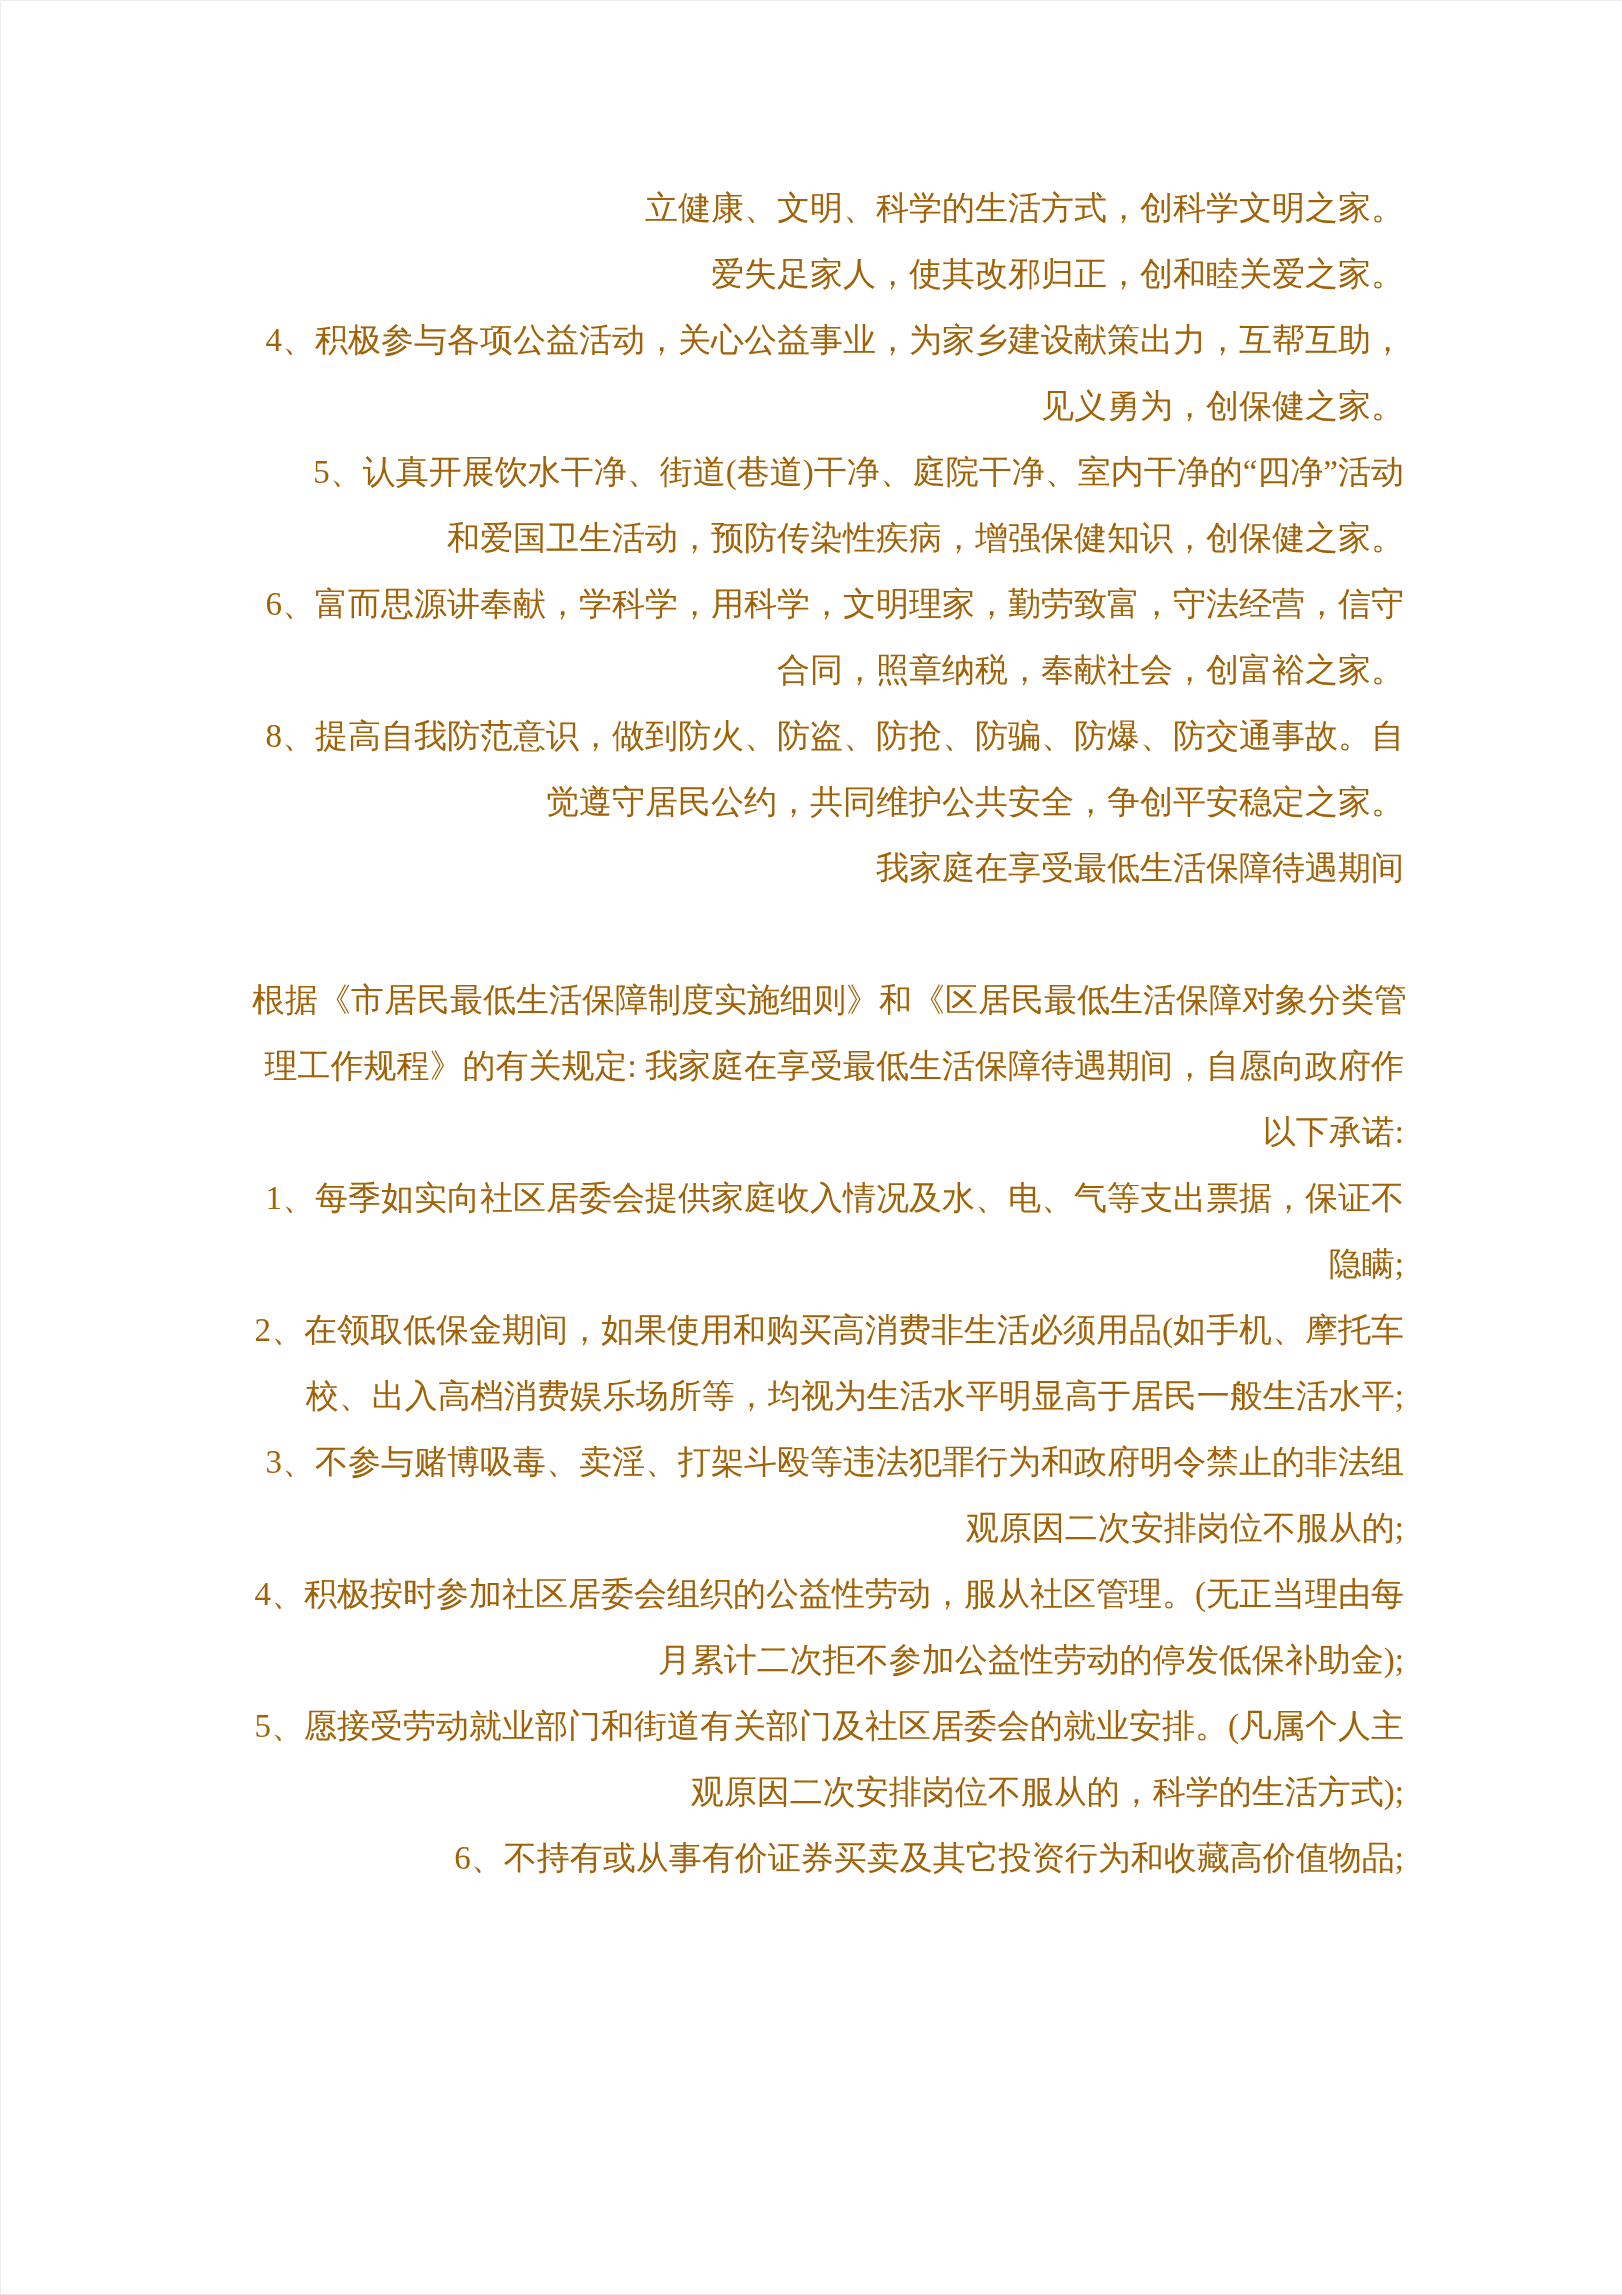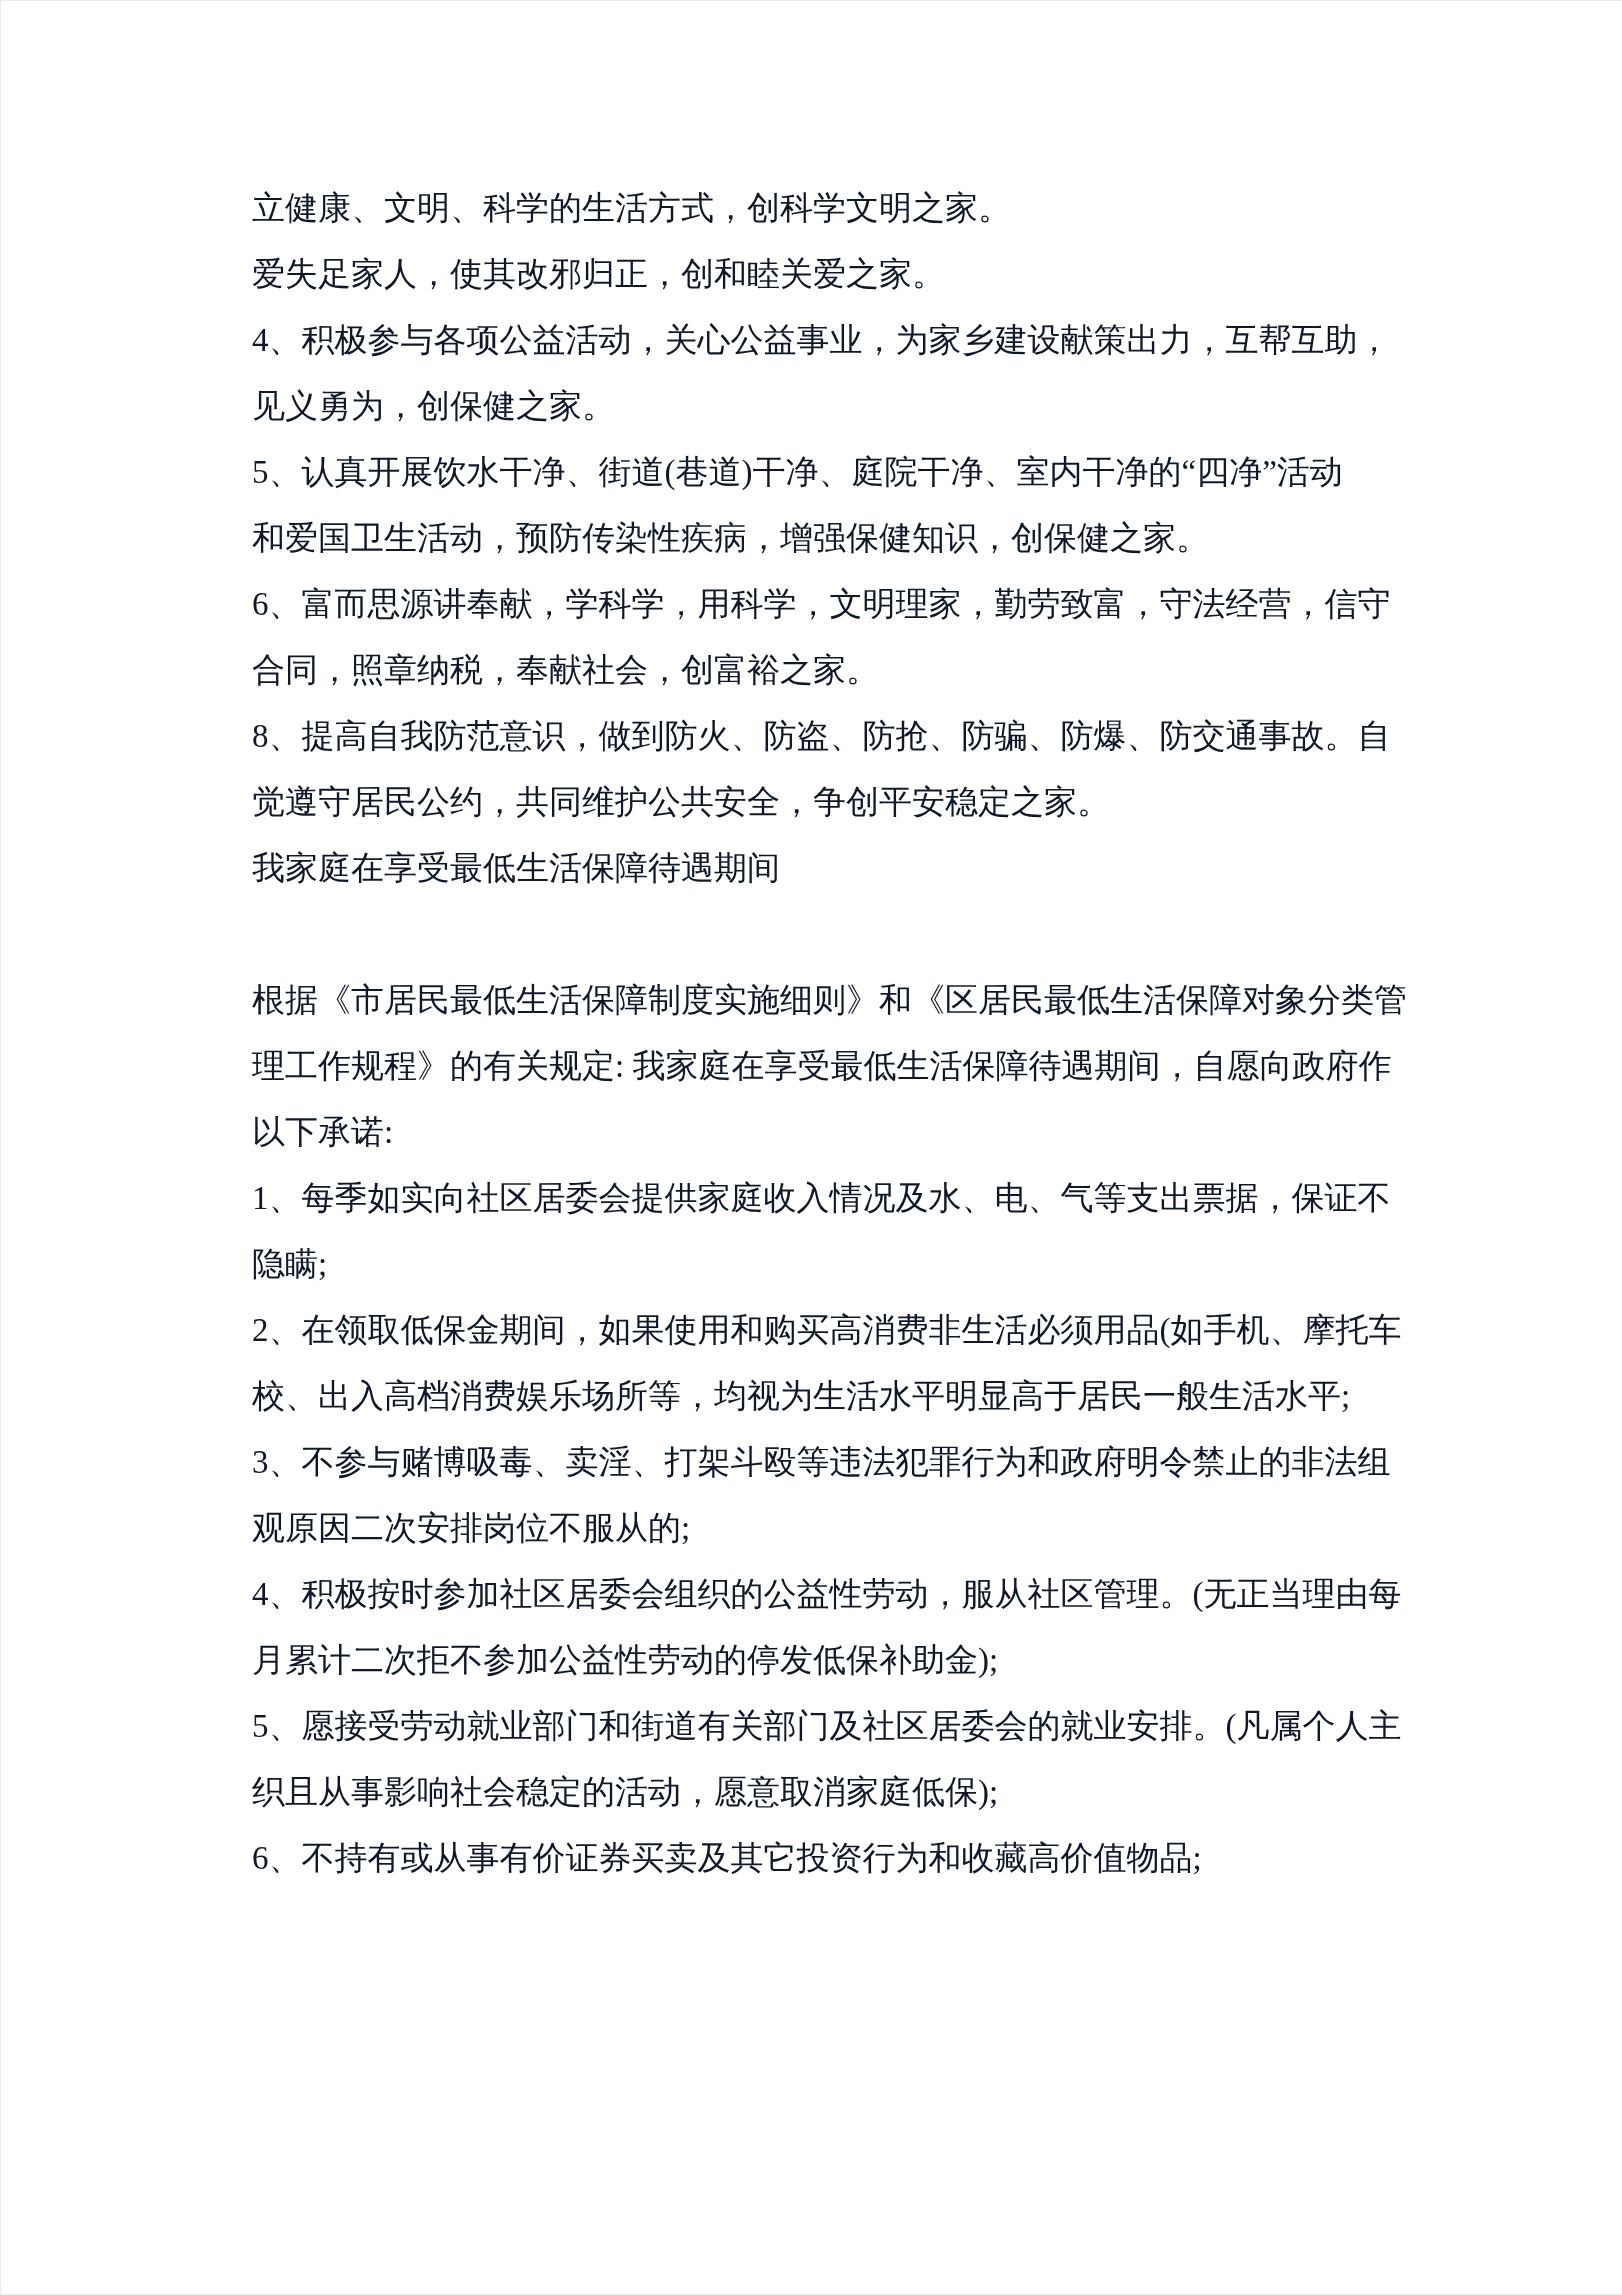--- a/index.html
+++ b/index.html
@@ -23,23 +23,23 @@
   .text-block {
     position: absolute;
     left: 251px;
     top: 174px;
     width: 1152px;
   }
   .line {
     height: 66px;
     line-height: 66px;
     font-size: 33px;
-    color: #0f172a;
+    color: #a16207;
     white-space: nowrap;
-    text-align: left;
+    text-align: right;
   }
 </style>
 </head>
 <body>
 
 <div class="page">
   <div class="text-block">
     <div class="line">立健康、文明、科学的生活方式，创科学文明之家。</div>
     <div class="line">爱失足家人，使其改邪归正，创和睦关爱之家。</div>
     <div class="line">4、积极参与各项公益活动，关心公益事业，为家乡建设献策出力，互帮互助，</div>
@@ -57,17 +57,17 @@
     <div class="line">以下承诺:</div>
     <div class="line">1、每季如实向社区居委会提供家庭收入情况及水、电、气等支出票据，保证不</div>
     <div class="line">隐瞒;</div>
     <div class="line">2、在领取低保金期间，如果使用和购买高消费非生活必须用品(如手机、摩托车</div>
     <div class="line">校、出入高档消费娱乐场所等，均视为生活水平明显高于居民一般生活水平;</div>
     <div class="line">3、不参与赌博吸毒、卖淫、打架斗殴等违法犯罪行为和政府明令禁止的非法组</div>
     <div class="line">观原因二次安排岗位不服从的;</div>
     <div class="line">4、积极按时参加社区居委会组织的公益性劳动，服从社区管理。(无正当理由每</div>
     <div class="line">月累计二次拒不参加公益性劳动的停发低保补助金);</div>
     <div class="line">5、愿接受劳动就业部门和街道有关部门及社区居委会的就业安排。(凡属个人主</div>
-    <div class="line">织且从事影响社会稳定的活动，愿意取消家庭低保);</div>
+    <div class="line">观原因二次安排岗位不服从的，科学的生活方式);</div>
     <div class="line">6、不持有或从事有价证券买卖及其它投资行为和收藏高价值物品;</div>
   </div>
 </div>
 
 
 </body></html>

